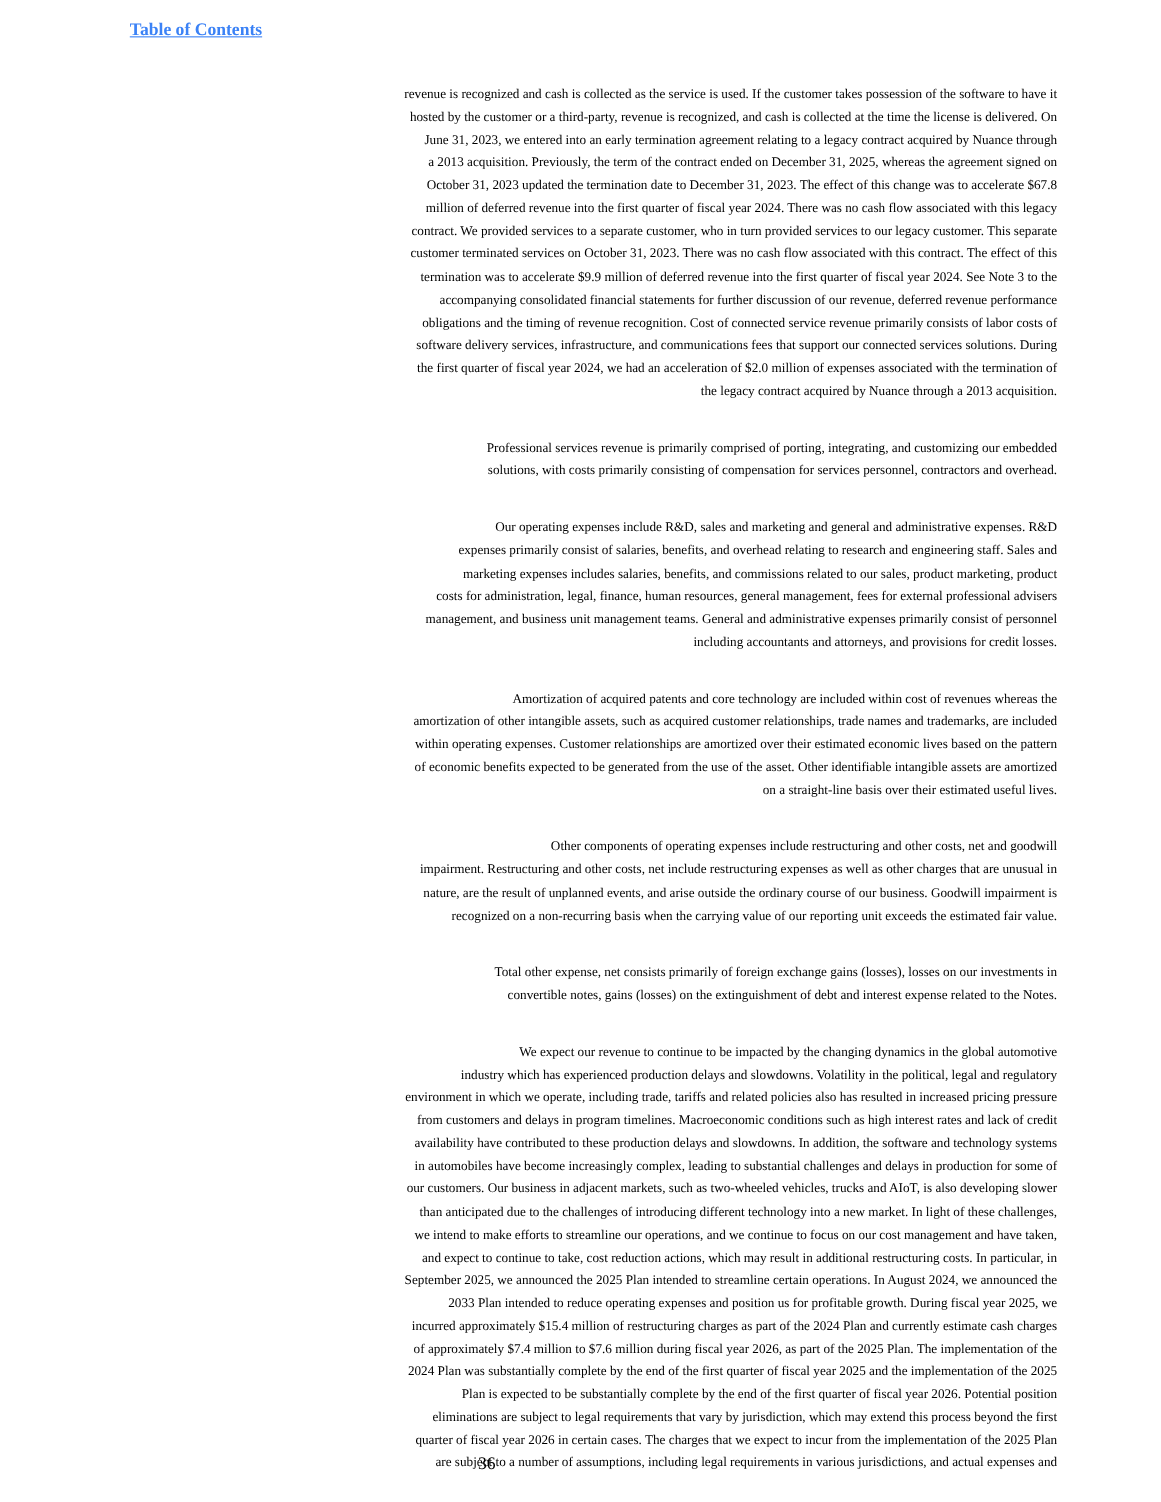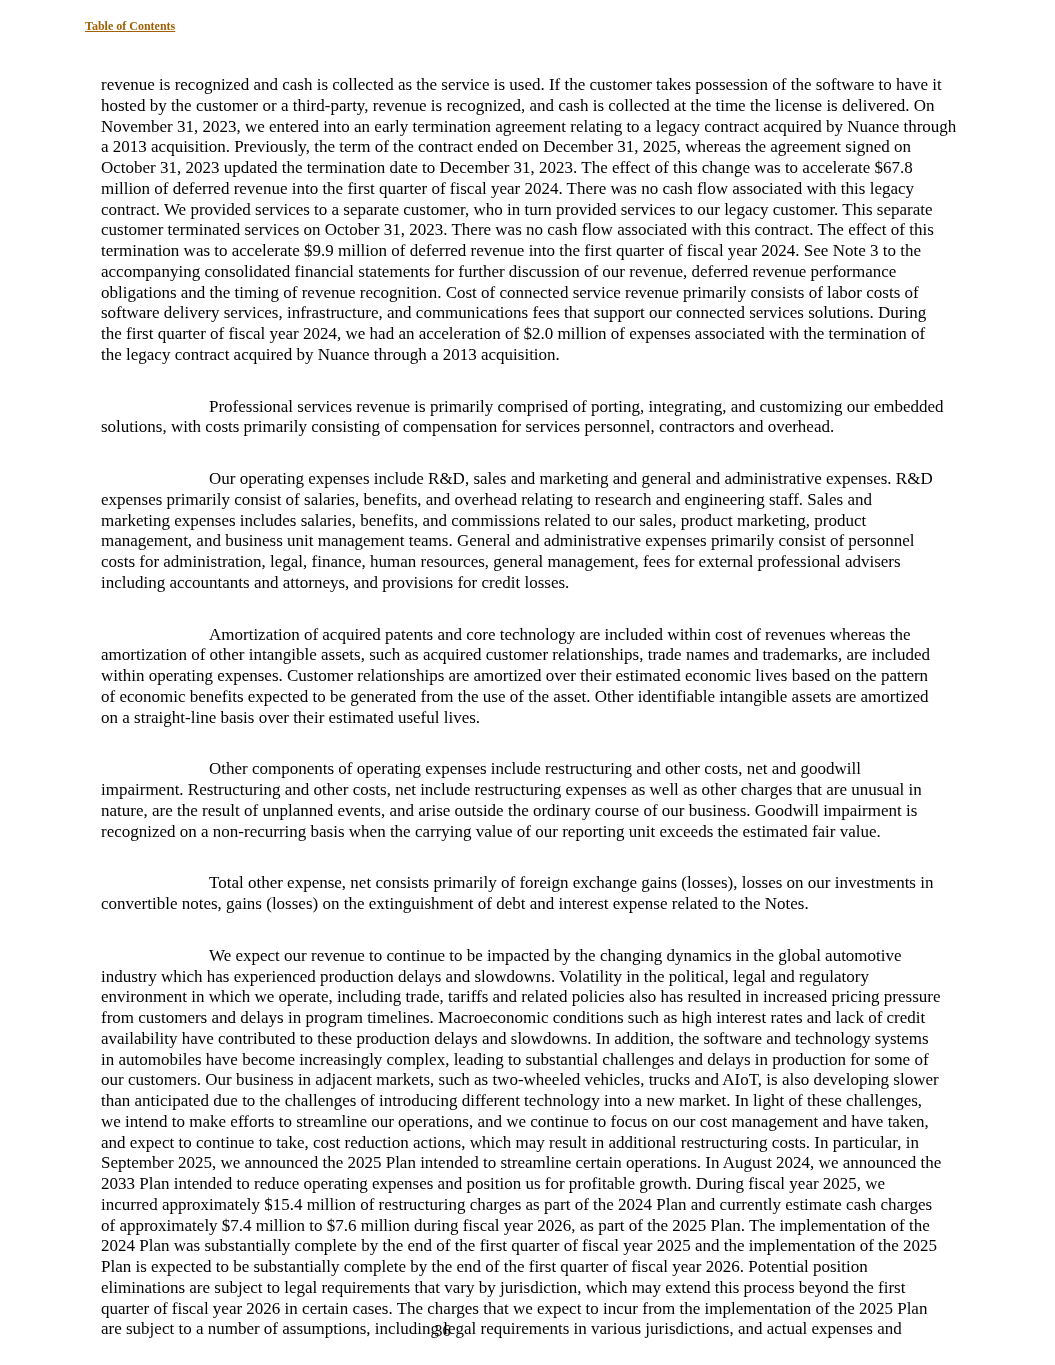--- a/index.html
+++ b/index.html
@@ -1,57 +1,57 @@
 <!DOCTYPE html>
 <html><head>
 <meta charset="utf-8">
 <style>
   html, body { margin: 0; padding: 0; background: #ffffff; }
   body { width: 1055px; height: 1365px; position: relative; overflow: hidden;
          font-family: "Liberation Serif", "DejaVu Serif", serif; color: #000; }
-  .toc { position: absolute; left: 85px; top: 19px; font-size: 12px; font-weight: bold;
-         color: #a16207; text-decoration: underline; cursor: pointer; }
-  .content { position: absolute; left: 101px; top: 75px; width: 860px; font-size: 17px; line-height: 20.75px; }
+  .toc { position: absolute; left: 118px; top: 19px; font-size: 16px; font-weight: bold;
+         color: #3b82f6; text-decoration: underline; cursor: pointer; }
+  .content { position: absolute; left: 101px; top: 75px; width: 860px; font-size: 12px; line-height: 20.75px; text-align: right; }
   .para { margin: 0 0 10px 0; }
   .line { display: block; white-space: nowrap; }
   .indent { padding-left: 108px; margin-top: 31px; }
   .page-num { position: absolute; left: 0; width: 885px; top: 1322px; text-align: center; font-size: 16px; }
 </style>
 </head>
 <body>
 
 <a class="toc">Table of Contents</a>
 
 <div class="content">
   <div class="para">
       <span class="line">revenue is recognized and cash is collected as the service is used. If the customer takes possession of the software to have it</span>
       <span class="line">hosted by the customer or a third-party, revenue is recognized, and cash is collected at the time the license is delivered. On</span>
-      <span class="line">November 31, 2023, we entered into an early termination agreement relating to a legacy contract acquired by Nuance through</span>
+      <span class="line">June 31, 2023, we entered into an early termination agreement relating to a legacy contract acquired by Nuance through</span>
       <span class="line">a 2013 acquisition. Previously, the term of the contract ended on December 31, 2025, whereas the agreement signed on</span>
       <span class="line">October 31, 2023 updated the termination date to December 31, 2023. The effect of this change was to accelerate $67.8</span>
       <span class="line">million of deferred revenue into the first quarter of fiscal year 2024. There was no cash flow associated with this legacy</span>
       <span class="line">contract. We provided services to a separate customer, who in turn provided services to our legacy customer. This separate</span>
       <span class="line">customer terminated services on October 31, 2023. There was no cash flow associated with this contract. The effect of this</span>
       <span class="line">termination was to accelerate $9.9 million of deferred revenue into the first quarter of fiscal year 2024. See Note 3 to the</span>
       <span class="line">accompanying consolidated financial statements for further discussion of our revenue, deferred revenue performance</span>
       <span class="line">obligations and the timing of revenue recognition. Cost of connected service revenue primarily consists of labor costs of</span>
       <span class="line">software delivery services, infrastructure, and communications fees that support our connected services solutions. During</span>
       <span class="line">the first quarter of fiscal year 2024, we had an acceleration of $2.0 million of expenses associated with the termination of</span>
       <span class="line">the legacy contract acquired by Nuance through a 2013 acquisition.</span>
     </div>
   <div class="para">
       <span class="line indent">Professional services revenue is primarily comprised of porting, integrating, and customizing our embedded</span>
       <span class="line">solutions, with costs primarily consisting of compensation for services personnel, contractors and overhead.</span>
     </div>
   <div class="para">
       <span class="line indent">Our operating expenses include R&amp;D, sales and marketing and general and administrative expenses. R&amp;D</span>
       <span class="line">expenses primarily consist of salaries, benefits, and overhead relating to research and engineering staff. Sales and</span>
       <span class="line">marketing expenses includes salaries, benefits, and commissions related to our sales, product marketing, product</span>
+      <span class="line">costs for administration, legal, finance, human resources, general management, fees for external professional advisers</span>
       <span class="line">management, and business unit management teams. General and administrative expenses primarily consist of personnel</span>
-      <span class="line">costs for administration, legal, finance, human resources, general management, fees for external professional advisers</span>
       <span class="line">including accountants and attorneys, and provisions for credit losses.</span>
     </div>
   <div class="para">
       <span class="line indent">Amortization of acquired patents and core technology are included within cost of revenues whereas the</span>
       <span class="line">amortization of other intangible assets, such as acquired customer relationships, trade names and trademarks, are included</span>
       <span class="line">within operating expenses. Customer relationships are amortized over their estimated economic lives based on the pattern</span>
       <span class="line">of economic benefits expected to be generated from the use of the asset. Other identifiable intangible assets are amortized</span>
       <span class="line">on a straight-line basis over their estimated useful lives.</span>
     </div>
   <div class="para">

